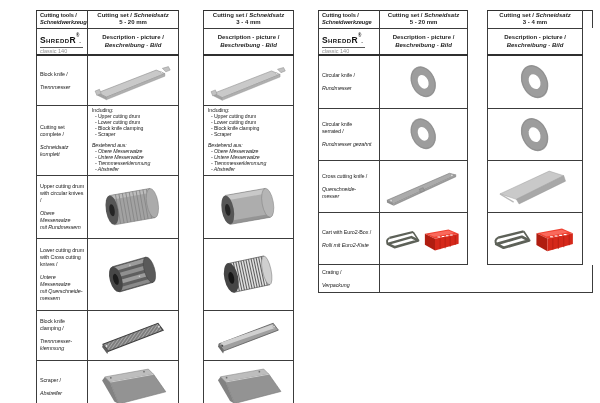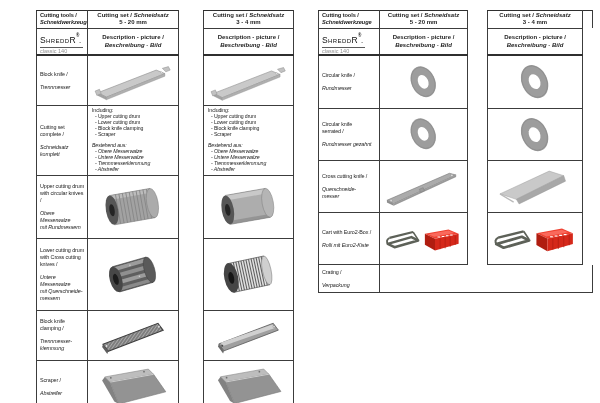--- a/index.html
+++ b/index.html
@@ -22,21 +22,21 @@
   .pre{white-space:pre-line;}
   td.desc{font-size:5.4px;line-height:1.3;letter-spacing:-0.1px;padding:2px 1px 2px 3px;}
   td.desc .de{font-style:italic;margin-top:6px;}
   td.list{vertical-align:top;text-align:left;font-size:5.2px;line-height:1.14;letter-spacing:-0.1px;padding:2px 2px 2px 4px;}
   td.list .lt2{margin-top:5px;}
   td.list .li{padding-left:3px;}
   td.pic{text-align:center;vertical-align:middle;}
   td.pic svg.img{display:block;width:97%;height:92%;margin:1px auto;}
   .logo-cell{vertical-align:middle;padding-left:3px;}
   .brand-line{display:inline-block;border-bottom:1px solid #5a5a5a;padding:0 2px 1px 0;line-height:1;white-space:nowrap;}
-  .brand{font-variant:small-caps;font-variant-caps:small-caps;font-weight:normal;font-size:8.5px;letter-spacing:0.4px;color:#101010;text-align:right;}
+  .brand{font-variant:small-caps;font-variant-caps:small-caps;font-weight:bold;font-size:8.5px;letter-spacing:0.4px;color:#101010;text-align:right;}
   .reg{font-size:4.5px;vertical-align:super;font-weight:bold;}
   .brand-dot{font-weight:bold;font-size:6px;}
   .model{color:#8f8f8f;font-size:5.5px;margin-top:1px;line-height:1;}
   .sprite{position:absolute;width:0;height:0;}
 </style>
 </head>
 <body>
 
 <div class="canvas">
 

